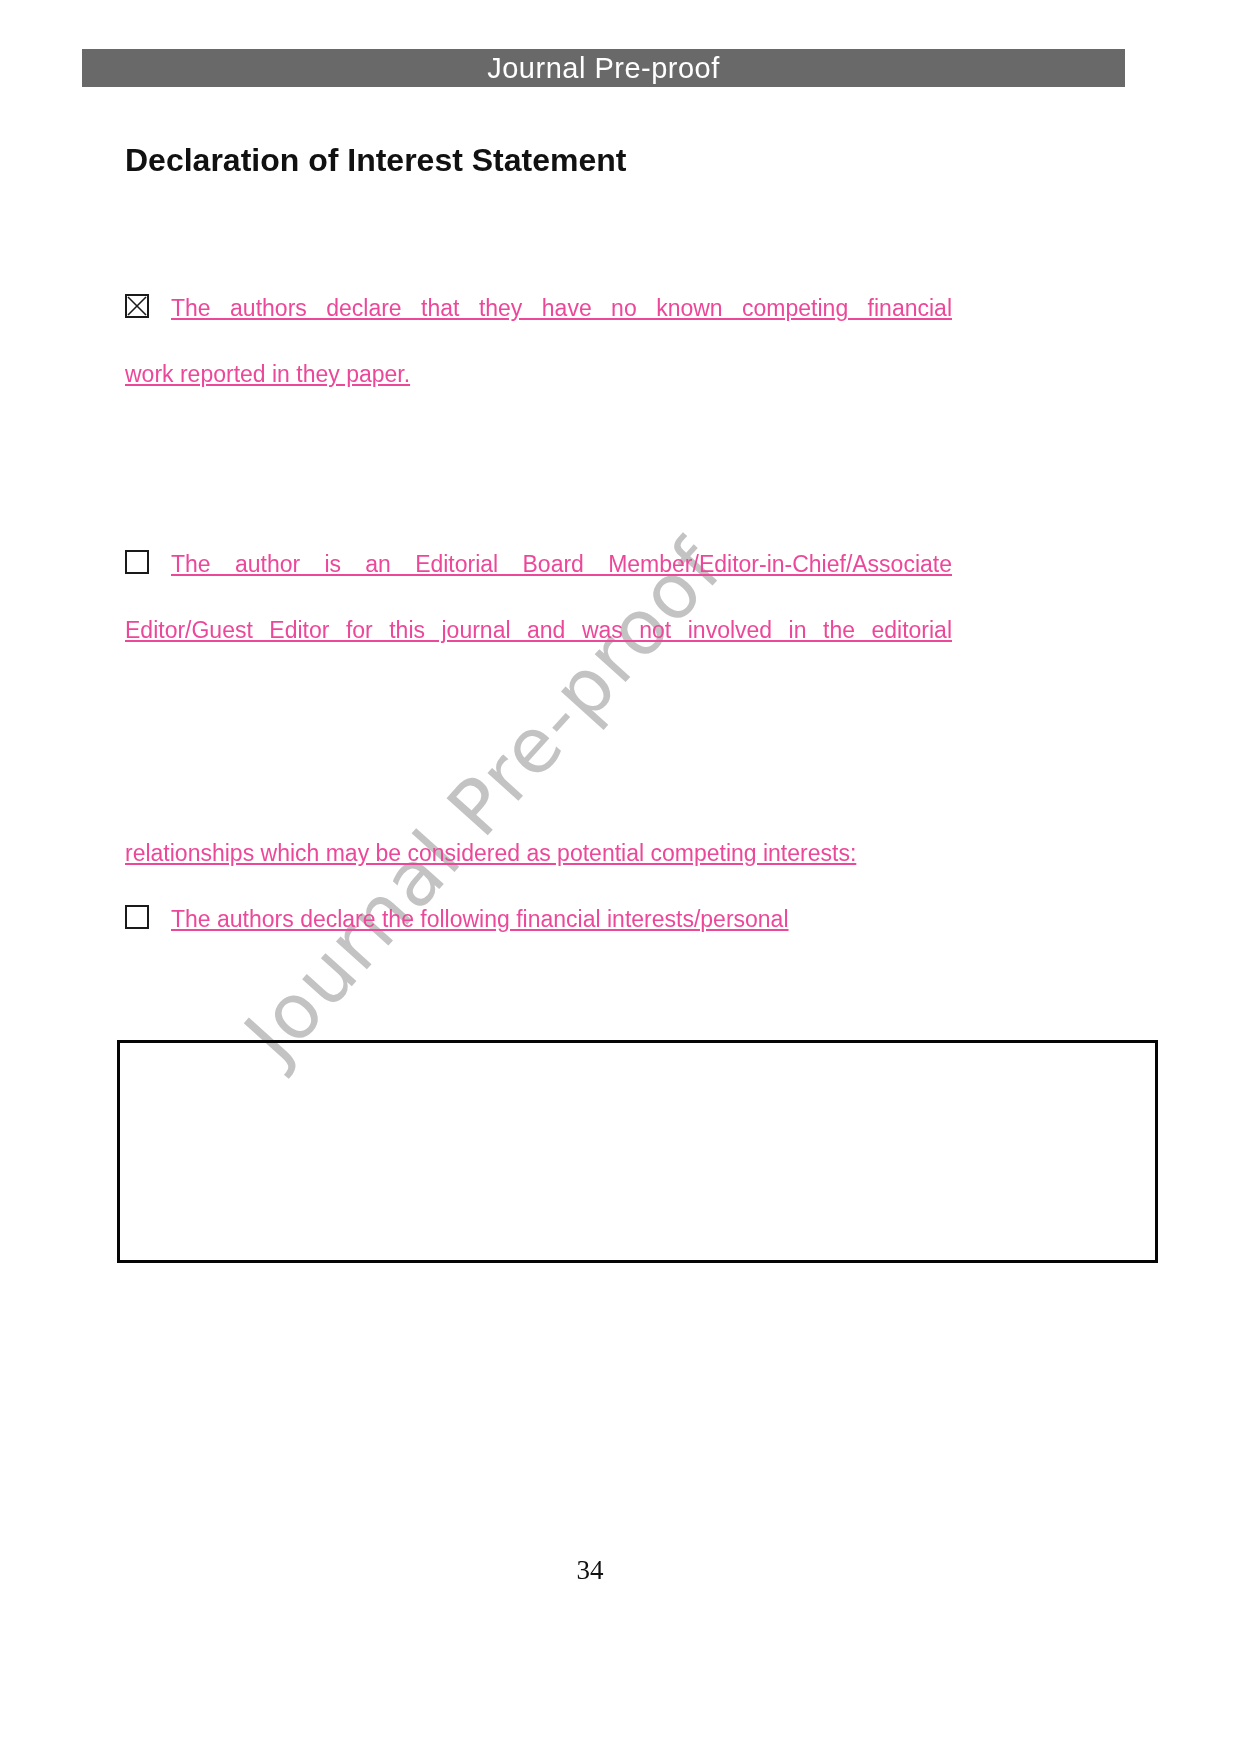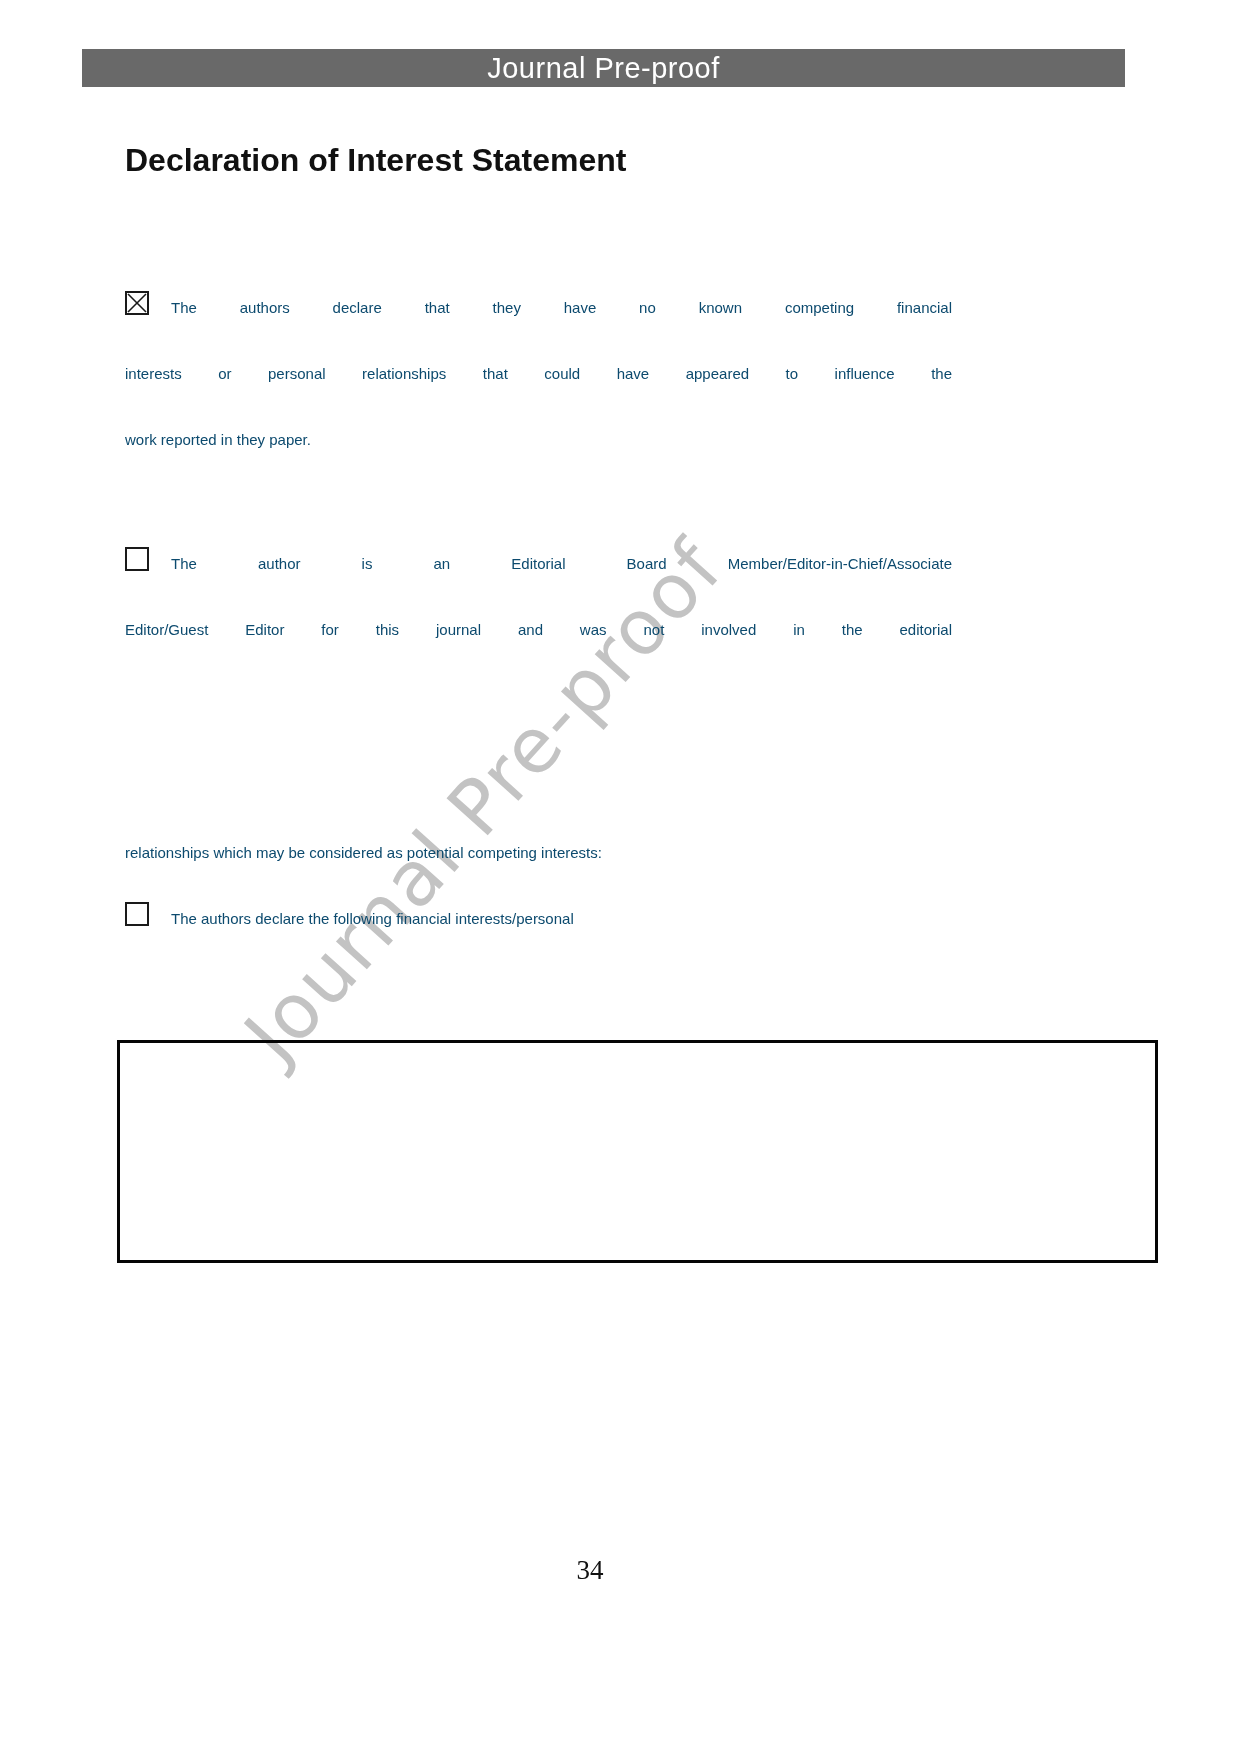--- a/index.html
+++ b/index.html
@@ -31,23 +31,24 @@
     position:absolute;
     left:125px; top:142px;
     font-size:32px;
     font-weight:700;
     color:#111111;
   }
   .para{
     position:absolute;
     left:125px;
     width:827px;
-    font-size:15px;
+    font-size:23px;
     line-height:66px;
-    color:#0c4a6e;
+    color:#ec4899;
+    text-decoration:underline;
   }
   .para1{ top:275px; }
   .para2{ top:531px; }
   .para3{ top:820px; }
   .line{ height:66px; white-space:nowrap; }
   .line.justified{
     text-align:justify;
     text-align-last:justify;
     white-space:normal;
   }
@@ -114,23 +115,20 @@
 
     <div class="para para1">
       <div class="line justified">
         <span class="checkbox">
           <svg viewBox="0 0 20 20" xmlns="http://www.w3.org/2000/svg">
             <line x1="1" y1="1" x2="19" y2="19" stroke="#1a1a1a" stroke-width="1.6"></line>
             <line x1="19" y1="1" x2="1" y2="19" stroke="#1a1a1a" stroke-width="1.6"></line>
           </svg>
         </span><span>The authors declare that they have no known competing financial</span>
       </div>
-      <div class="line justified">
-        <span>interests or personal relationships that could have appeared to influence the</span>
-      </div>
       <div class="line">
         <span>work reported in they paper.</span>
       </div>
     </div>
 
     <div class="para para2">
       <div class="line justified">
         <span class="checkbox"></span><span>The author is an Editorial Board Member/Editor-in-Chief/Associate</span>
       </div>
       <div class="line justified">

